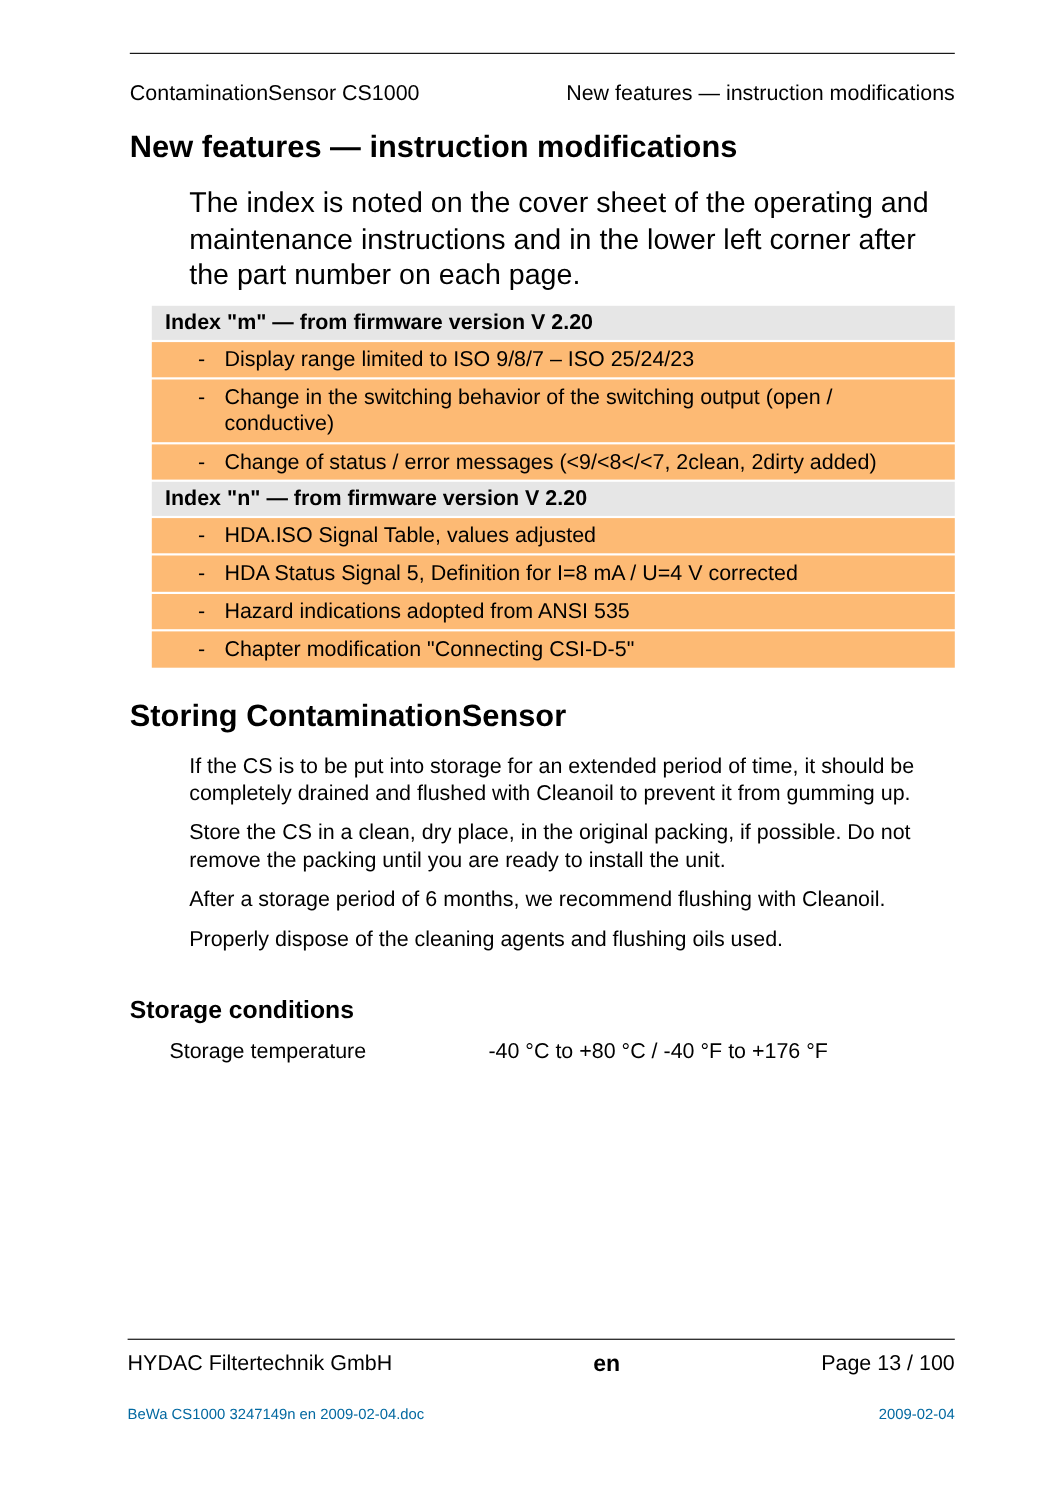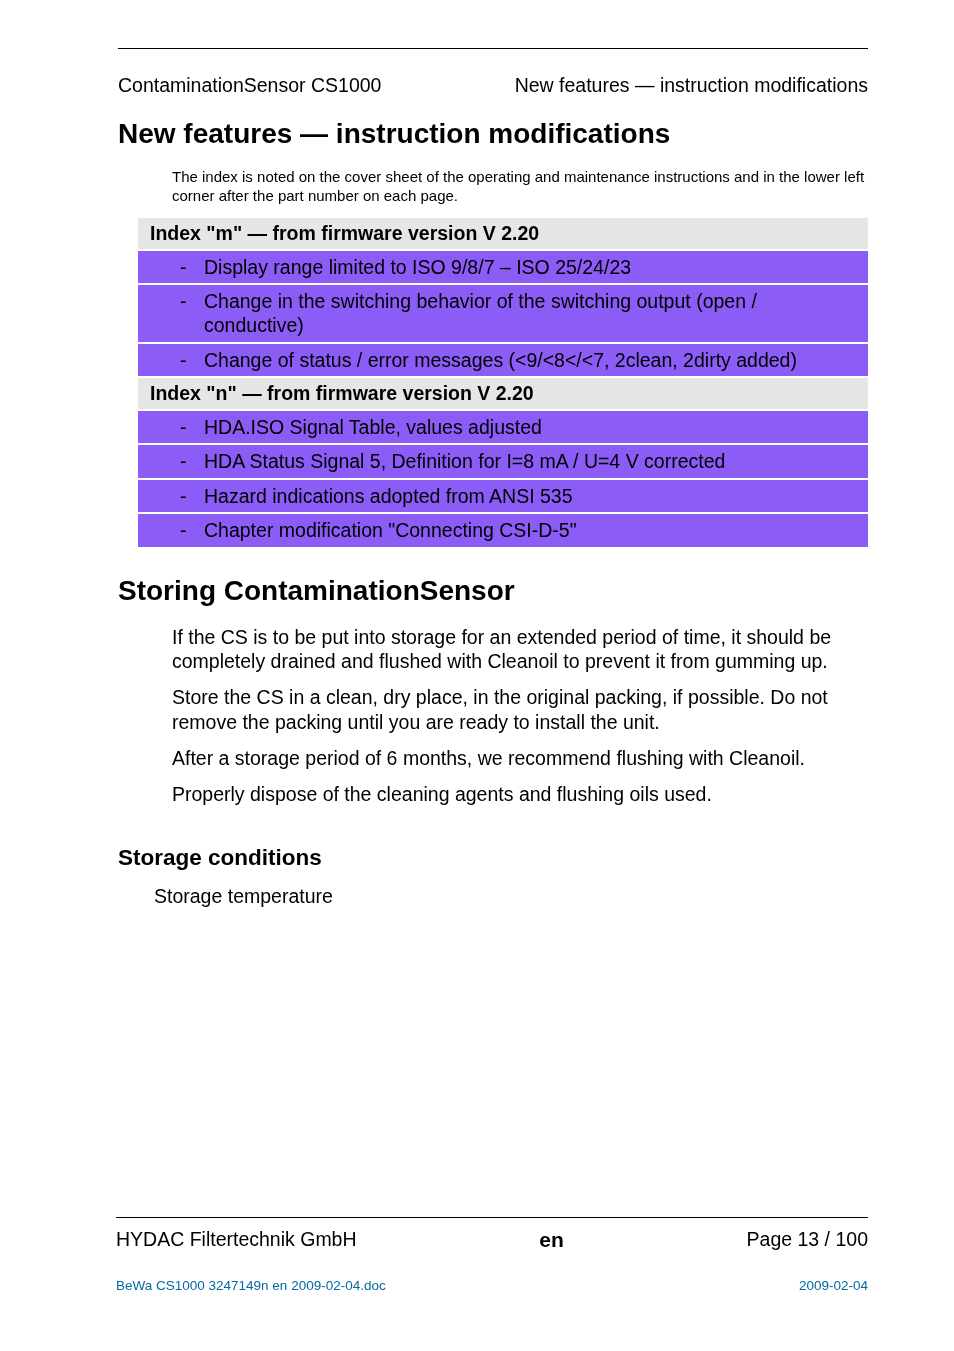--- a/index.html
+++ b/index.html
@@ -4,24 +4,24 @@
 <style>
   @page { size: 954px 1351px; margin: 0; }
   html, body { margin: 0; padding: 0; width: 954px; height: 1351px; font-family: Arial, Helvetica, sans-serif; background: #fff; color: #000; }
   .page { position: relative; width: 954px; height: 1351px; }
   .hdr { position: absolute; top: 48px; left: 0; right: 0; }
   .hdr-line { border-bottom: 1px solid #000; margin: 0 86px 0 118px; }
   .hdr-left { position: absolute; top: 26px; left: 118px; font-size: 19.5px; }
   .hdr-right { position: absolute; top: 26px; right: 86px; font-size: 19.5px; }
   .content { position: absolute; top: 118px; left: 118px; right: 86px; }
   h1 { font-size: 28px; font-weight: bold; margin: 0 0 18px 0; }
-  .intro { font-size: 15px; line-height: 1.25; margin: 0 0 12px 54px; }
+  .intro { font-size: 26px; line-height: 1.25; margin: 0 0 12px 54px; }
   .sec-head { background: #e6e6e6; font-size: 19.5px; font-weight: bold; padding: 4px 12px; margin: 0 0 0 20px; }
   ul.items { list-style: none; padding: 0; margin: 0 0 0 20px; }
-  ul.items li { background: #8b5cf6; font-size: 19.5px; padding: 4px 12px 4px 66px; margin: 2px 0; text-indent: -24px; line-height: 1.25; }
+  ul.items li { background: #fdba74; font-size: 19.5px; padding: 4px 12px 4px 66px; margin: 2px 0; text-indent: -24px; line-height: 1.25; }
   ul.items li .dash { display: inline-block; width: 24px; text-indent: 0; }
   .gap { height: 26px; }
   .para { font-size: 19.5px; line-height: 1.25; margin: 0 0 12px 54px; }
   h2 { font-size: 22.5px; font-weight: bold; margin: 0 0 14px 0; }
   .kv { margin-left: 36px; }
   .kv-row { display: flex; font-size: 19.5px; margin-bottom: 6px; }
   .kv-row .k { width: 290px; }
   .ftr { position: absolute; left: 0; right: 0; bottom: 58px; }
   .ftr-line { border-top: 1px solid #000; margin: 0 86px 10px 116px; }
   .ftr-row { display: flex; justify-content: space-between; margin: 0 86px 0 116px; font-size: 19.5px; }
@@ -64,20 +64,21 @@
     <p class="para">Store the CS in a clean, dry place, in the original packing, if possible. Do not remove the packing until you are ready to install the unit.</p>
     <p class="para">After a storage period of 6 months, we recommend flushing with Cleanoil.</p>
     <p class="para">Properly dispose of the cleaning agents and flushing oils used.</p>
 
     <div class="gap"></div>
 
     <h2>Storage conditions</h2>
     <div class="kv">
       <div class="kv-row">
         <div class="k">Storage temperature</div>
+        <div>-40 °C to +80 °C / -40 °F to +176 °F</div>
       </div>
     </div>
   </div>
 
   <div class="ftr">
     <div class="ftr-line"></div>
     <div class="ftr-row">
       <div>HYDAC Filtertechnik GmbH</div>
       <div class="ftr-en">en</div>
       <div>Page 13 / 100</div>

